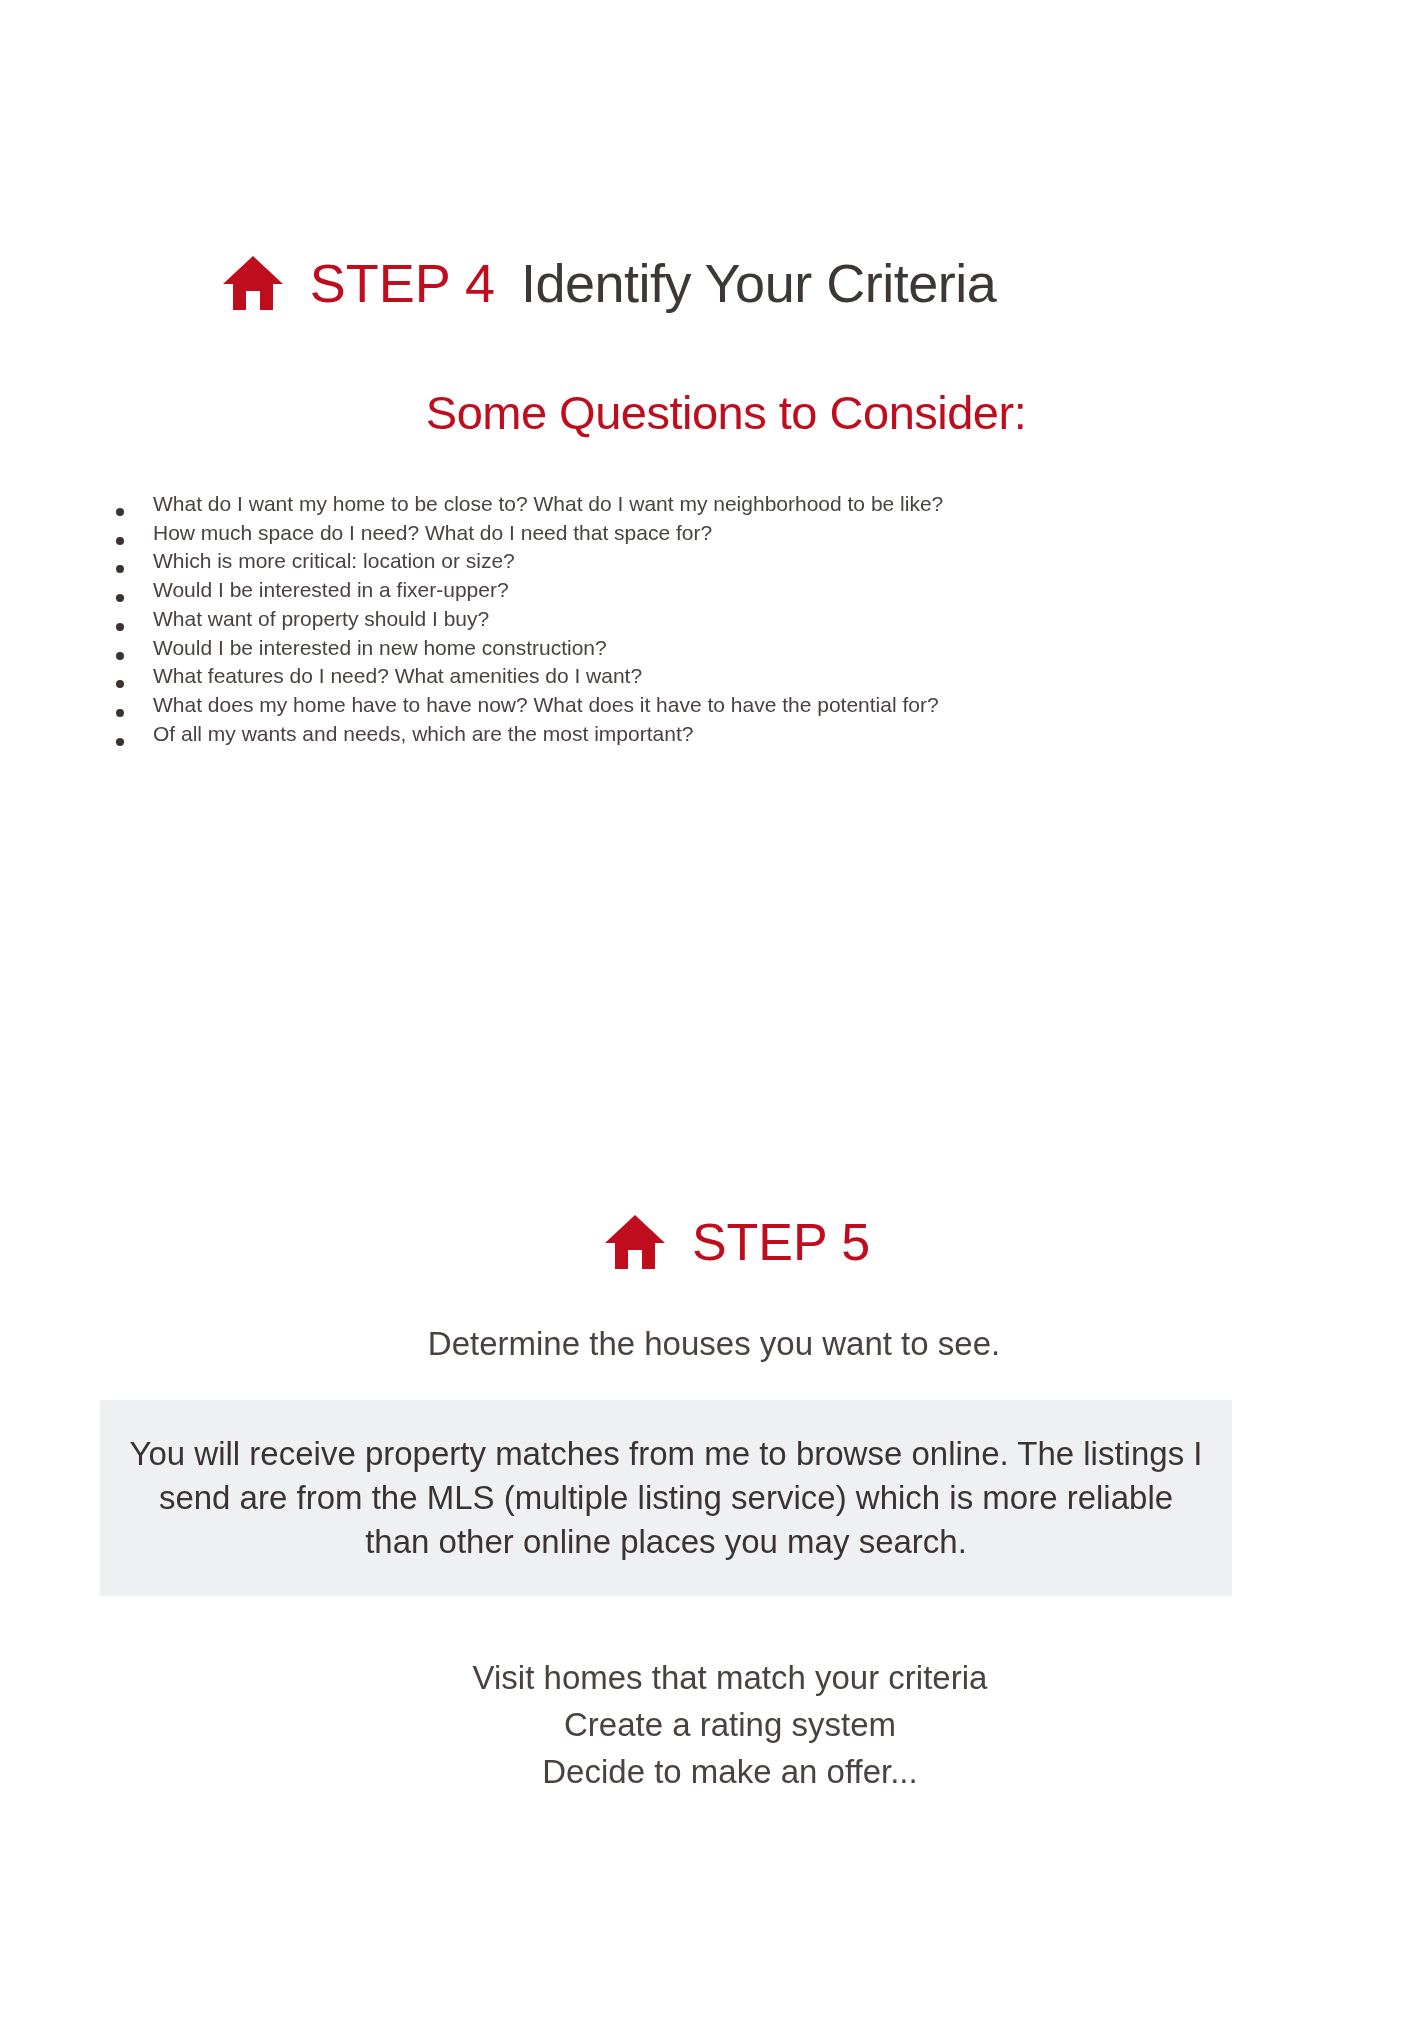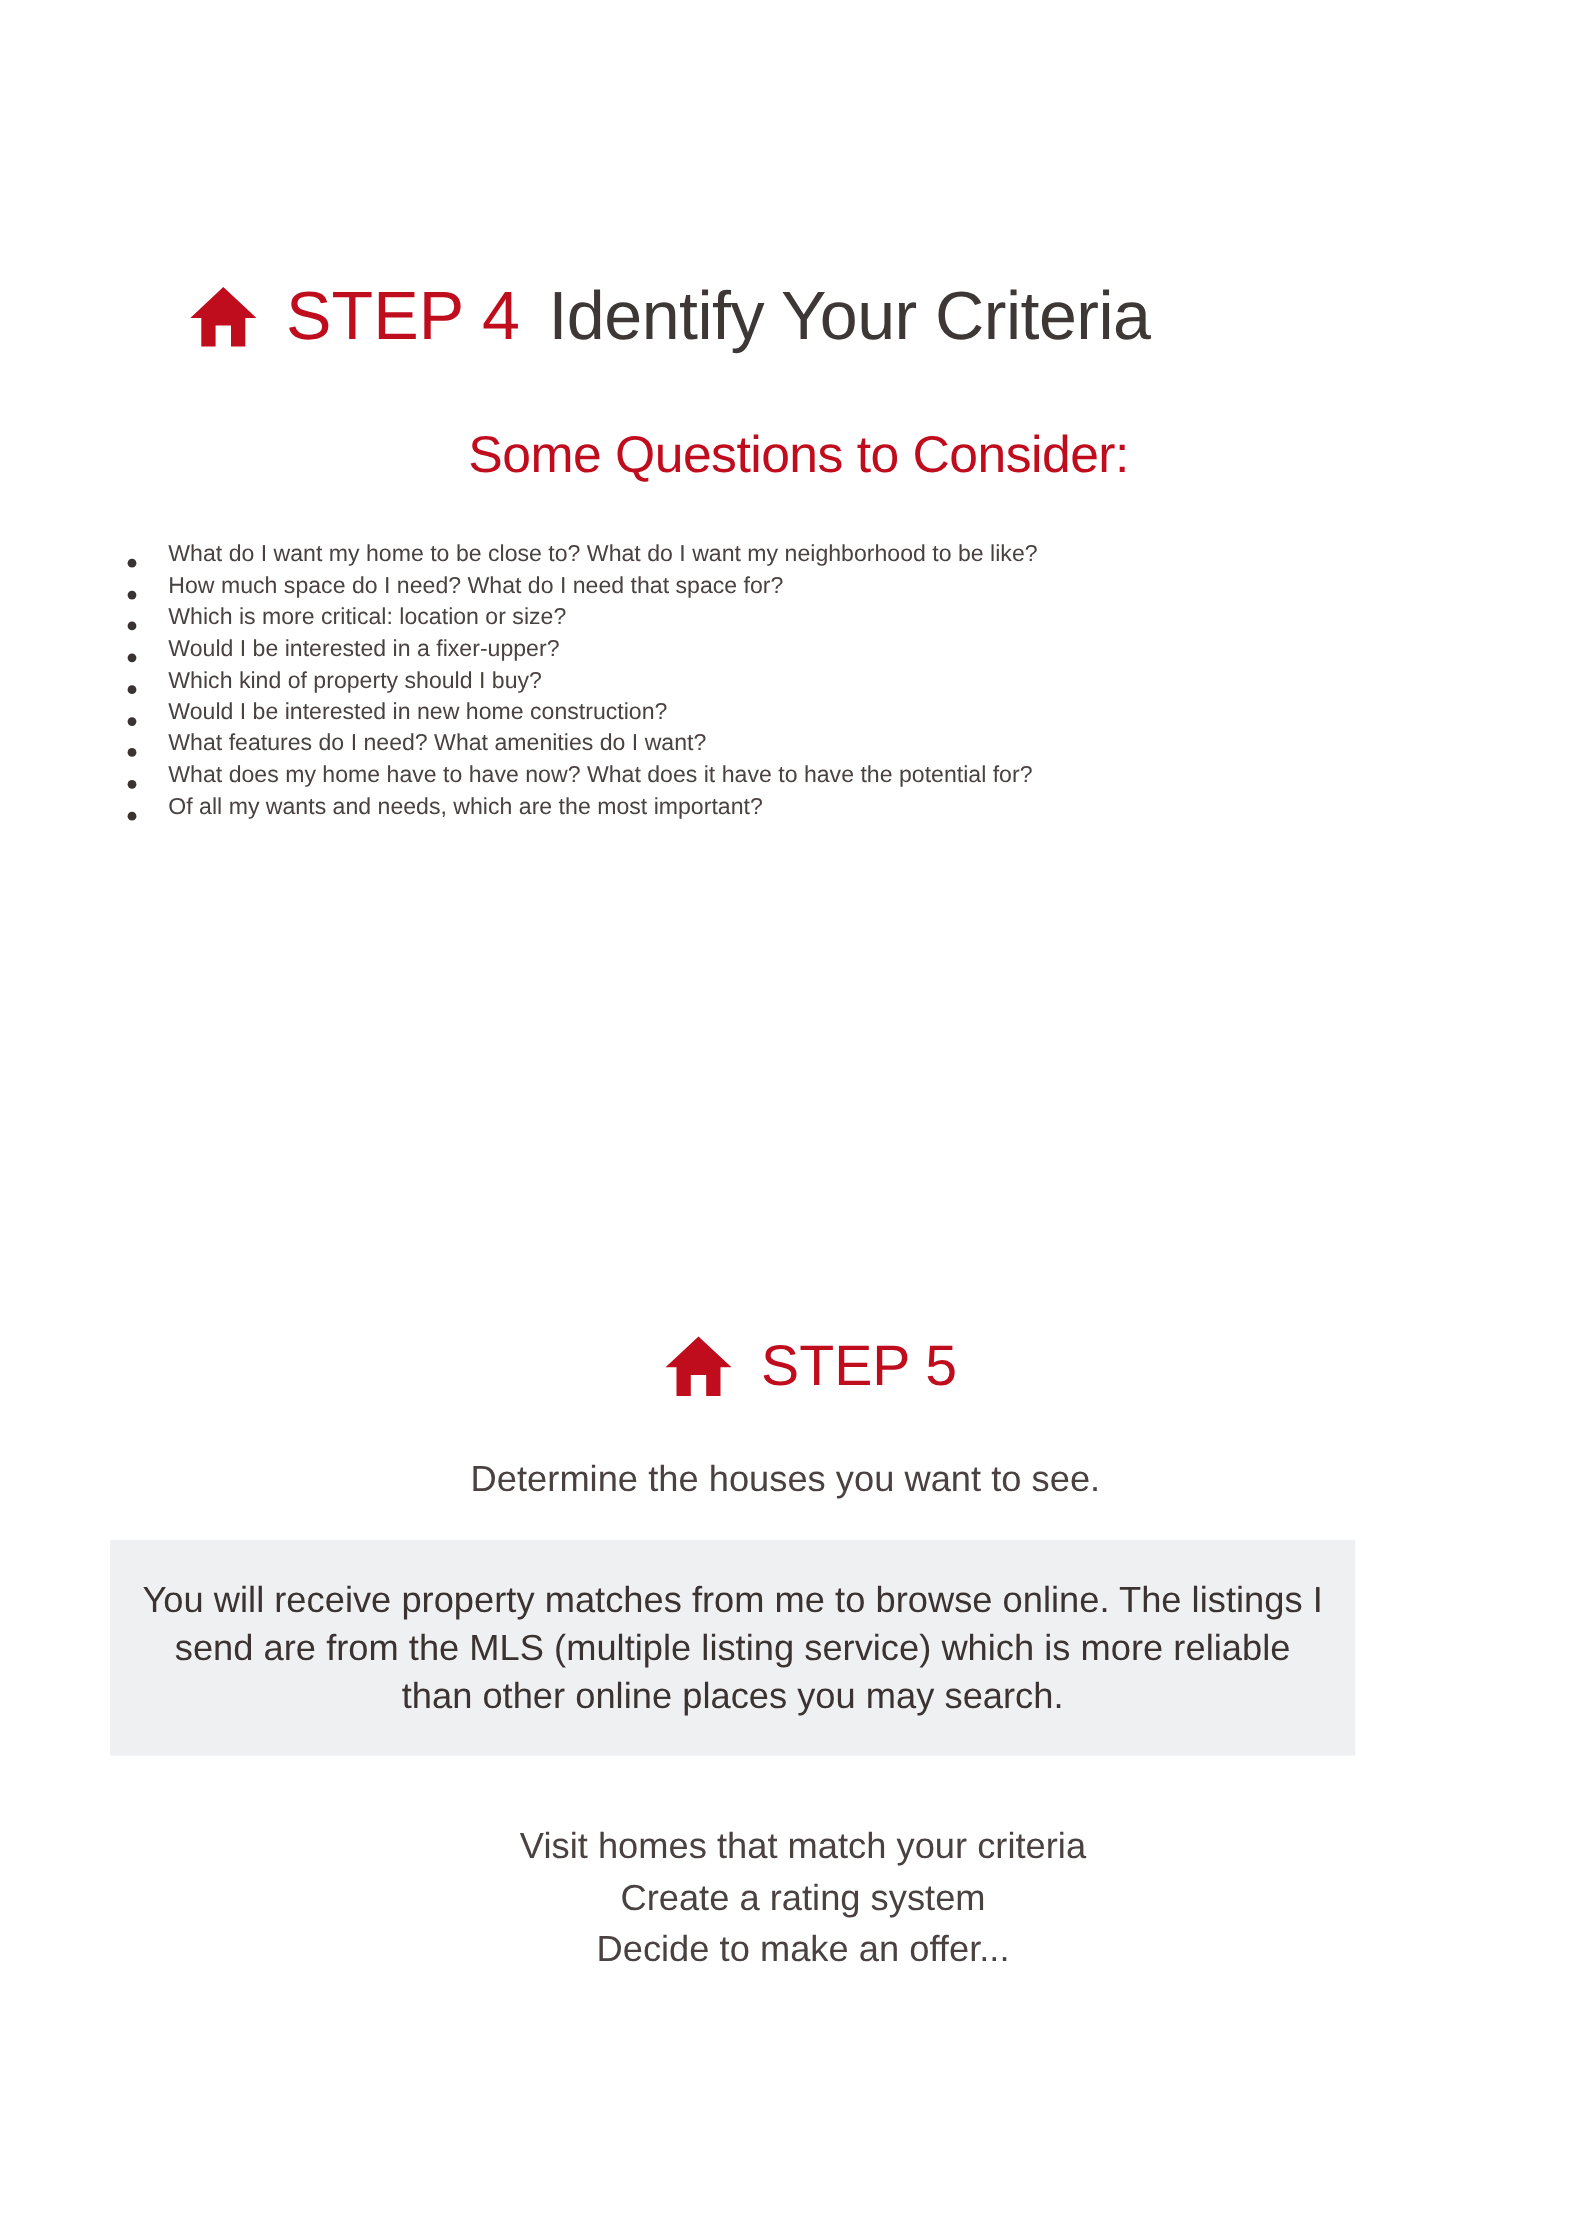--- a/index.html
+++ b/index.html
@@ -32,21 +32,21 @@
     gap: 26px;
     font-weight: 300;
     letter-spacing: -0.5px;
   }
 
   #step4-heading {
     position: absolute;
     left: 0;
     top: 252px;
     width: 1188px;
-    font-size: 62px;
+    font-size: 54px;
     padding-left: 30px;
   }
 
   #step5-heading {
     position: absolute;
     left: 0;
     top: 1212px;
     width: 1428px;
     font-size: 52px;
     padding-left: 46px;
@@ -174,21 +174,21 @@
     <span class="step-title">Identify Your Criteria</span>
   </div>
 
   <div id="questions-subheading">Some Questions to Consider:</div>
 
   <ul id="questions-list">
     <li>What do I want my home to be close to? What do I want my neighborhood to be like?</li>
     <li>How much space do I need? What do I need that space for?</li>
     <li>Which is more critical: location or size?</li>
     <li>Would I be interested in a fixer-upper?</li>
-    <li>Which kind of property should I buy?</li>
+    <li>What want of property should I buy?</li>
     <li>Would I be interested in new home construction?</li>
     <li>What features do I need? What amenities do I want?</li>
     <li>What does my home have to have now? What does it have to have the potential for?</li>
     <li>Of all my wants and needs, which are the most important?</li>
   </ul>
 
   <div class="step-heading" id="step5-heading">
     <span>
       <svg class="house-icon" width="62" height="56" viewBox="0 0 62 56" aria-hidden="true">
         <path d="M31 1 L61 29 L51 29 L51 55 L38 55 L38 36 L24 36 L24 55 L11 55 L11 29 L1 29 Z" fill="#c00d1e"></path>

